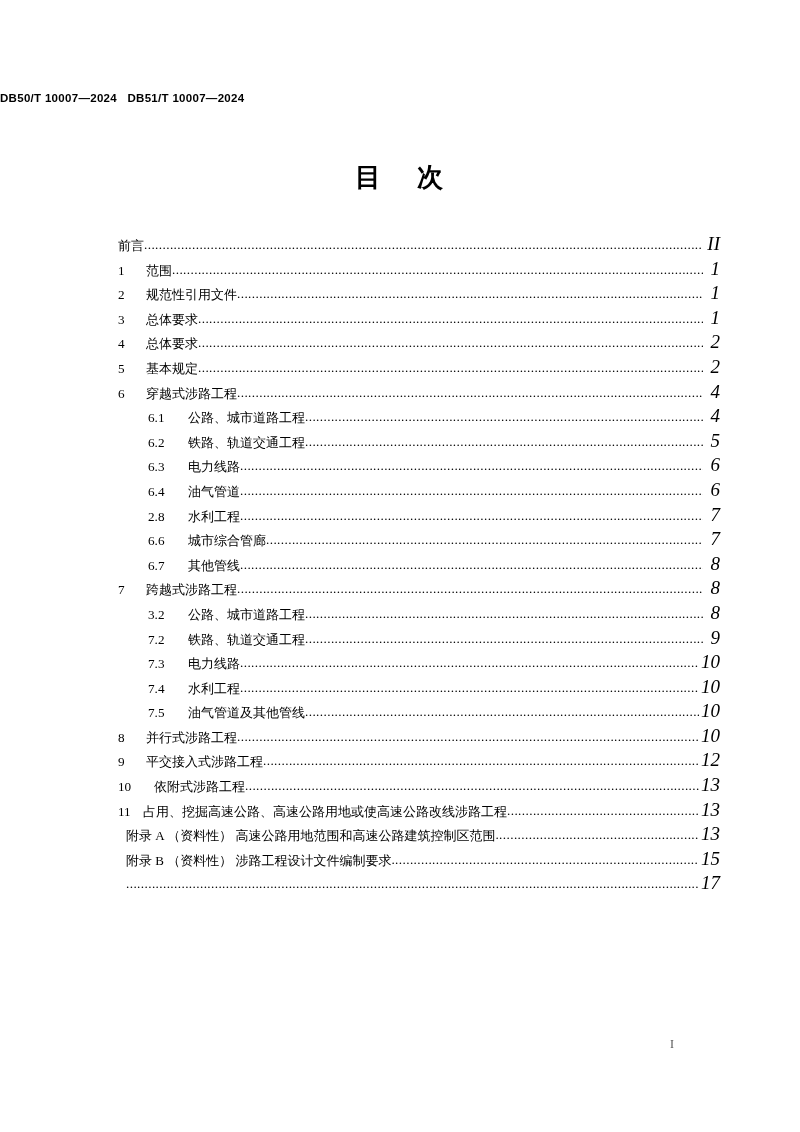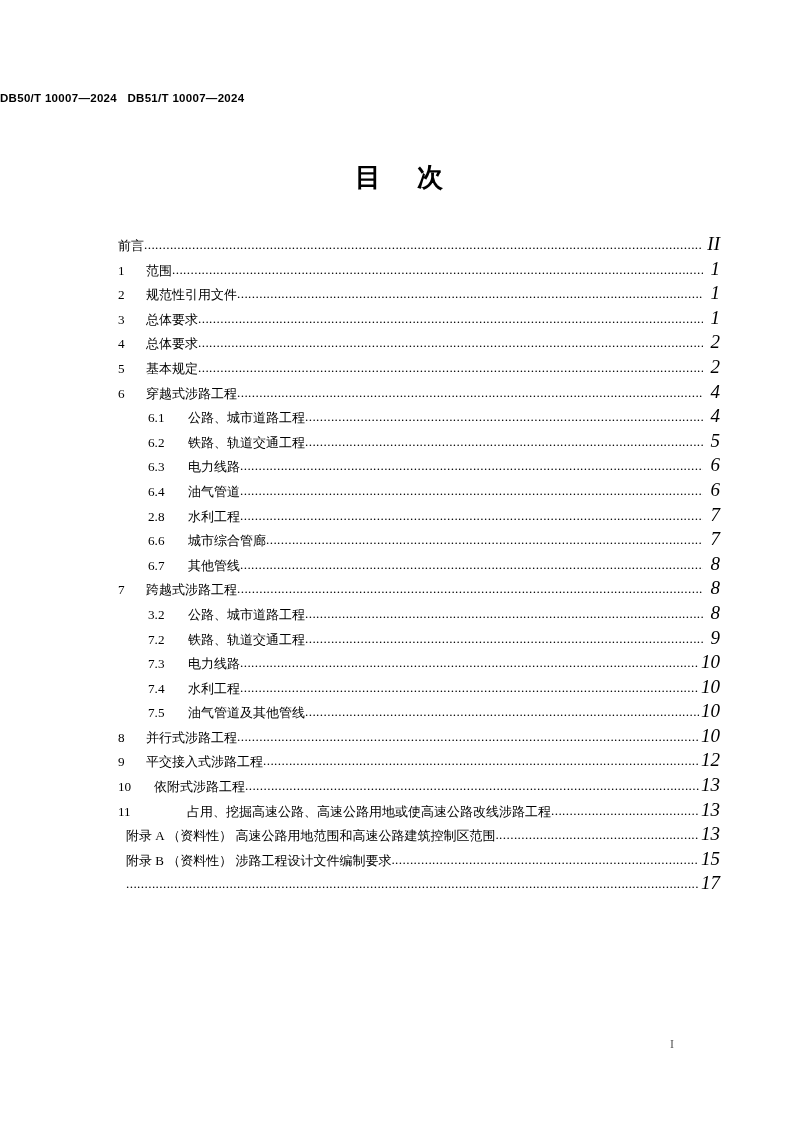--- a/index.html
+++ b/index.html
@@ -101,21 +101,21 @@
 
   .lvl-1 .toc-num   { width: 20px; }
   .lvl-1 .toc-label { padding-left: 8px; }
 
   
   .lvl-1.wide-num .toc-num   { width: 26px; }
   .lvl-1.wide-num .toc-label { padding-left: 10px; }
 
   
   .lvl-1.tight-num .toc-num   { width: 20px; }
-  .lvl-1.tight-num .toc-label { padding-left: 5px; margin-left: 44px; }
+  .lvl-1.tight-num .toc-label { padding-left: 5px; }
 
   .lvl-2 .toc-num   { width: 30px; padding-left: 30px; }
   .lvl-2 .toc-label { padding-left: 10px; }
 
   .lvl-annex .toc-num   { width: 0px; padding-left: 8px; }
   .lvl-annex .toc-label { padding-left: 0px; }
 
   
   .page-footer {
     position: absolute;

